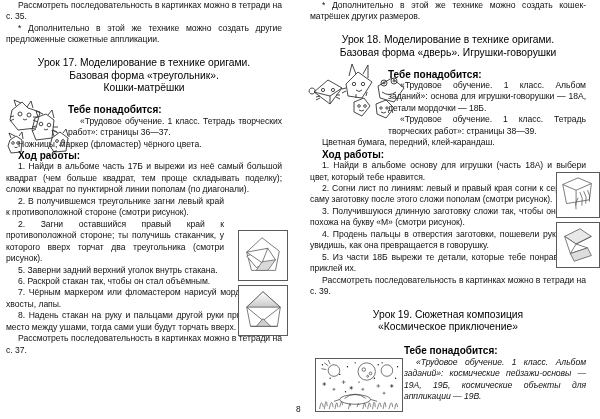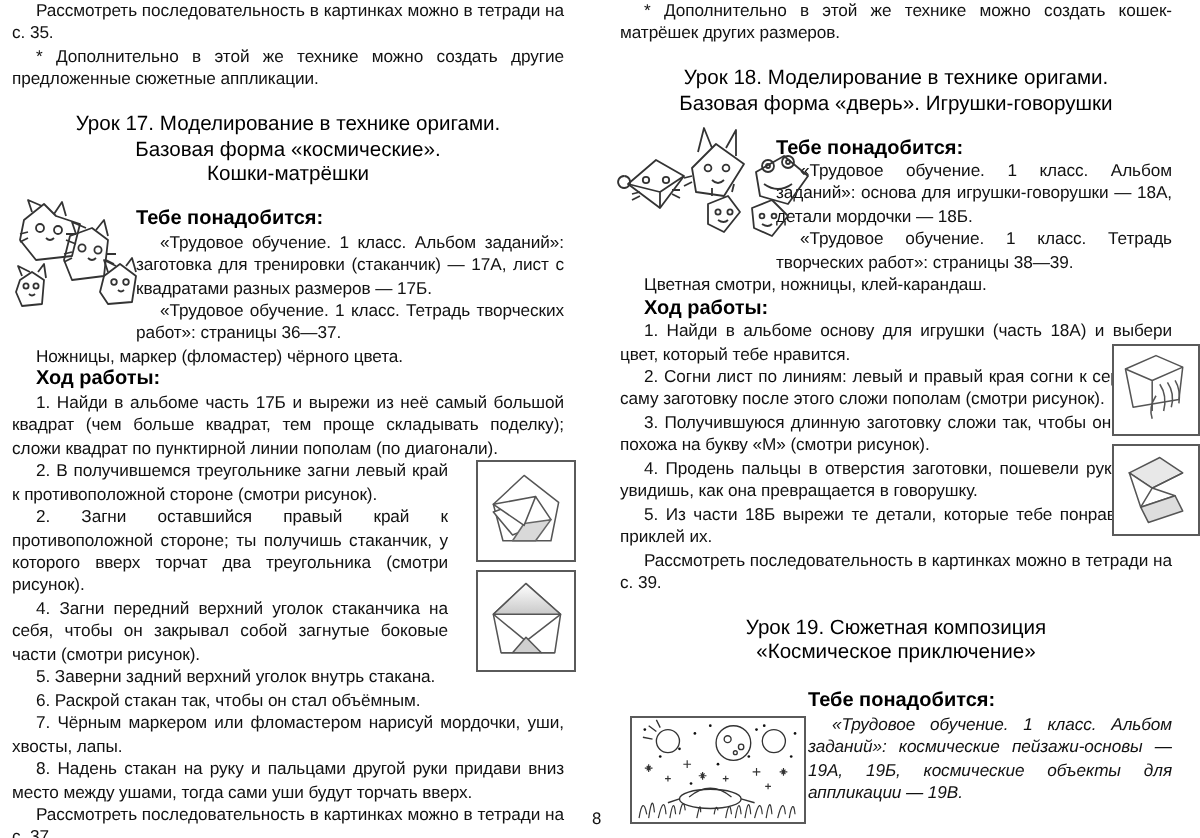--- a/index.html
+++ b/index.html
@@ -101,42 +101,40 @@
 
 <div class="page">
 
   <div class="col col-left">
 
     <p class="para indent">Рассмотреть последовательность в картинках можно в тетради на с. 35.</p>
     <p class="para indent">* Дополнительно в этой же технике можно создать другие предложенные сюжетные аппликации.</p>
 
     <div class="lesson-block">
       <p class="lesson-title">Урок 17. Моделирование в технике оригами.</p>
-      <p class="lesson-title">Базовая форма «космические».</p>
+      <p class="lesson-title">Базовая форма «треугольник».</p>
       <p class="lesson-title">Кошки-матрёшки</p>
     </div>
 
     <div class="spacer-3"></div>
 
     <p class="subhead centered-left">Тебе понадобится:</p>
 
     <div class="needs-body">
-      <p class="para indent">«Трудовое обучение. 1 класс. Альбом заданий»: заготовка для тренировки (стаканчик) — 17А, лист с квадратами разных размеров — 17Б.</p>
       <p class="para indent">«Трудовое обучение. 1 класс. Тетрадь творческих работ»: страницы 36—37.</p>
     </div>
 
     <p class="para indent ragged">Ножницы, маркер (фломастер) чёрного цвета.</p>
 
     <p class="subhead" style="text-indent:12px;">Ход работы:</p>
 
     <div class="steps">
       <p class="para indent">1.  Найди в альбоме часть <span class="bold">17Б</span> и вырежи из неё самый большой квадрат (чем больше квадрат, тем проще складывать поделку); сложи квадрат по пунктирной линии пополам (по диагонали).</p>
       <p class="para indent txt-narrow-l">2.  В получившемся треугольнике загни левый край к противоположной стороне (смотри рисунок).</p>
       <p class="para indent txt-narrow-l">2.  Загни оставшийся правый край к противоположной стороне; ты получишь стаканчик, у которого вверх торчат два треугольника (смотри рисунок).</p>
-      <p class="para indent txt-narrow-l">4.  Загни передний верхний уголок стаканчика на себя, чтобы он закрывал собой загнутые боковые части (смотри рисунок).</p>
       <p class="para indent ragged">5.  Заверни задний верхний уголок внутрь стакана.</p>
       <p class="para indent ragged">6.  Раскрой стакан так, чтобы он стал объёмным.</p>
       <p class="para indent">7.  Чёрным маркером или фломастером нарисуй мордочки, уши, хвосты, лапы.</p>
       <p class="para indent">8.  Надень стакан на руку и пальцами другой руки придави вниз место между ушами, тогда сами уши будут торчать вверх.</p>
     </div>
 
     <p class="para indent">Рассмотреть последовательность в картинках можно в тетради на с. 37.</p>
   </div>
 
   <div class="illus" style="left:2px; top:96px;">
@@ -216,21 +214,21 @@
 
     <div class="spacer-3"></div>
 
     <p class="subhead" style="padding-left:78px;">Тебе понадобится:</p>
 
     <div class="needs-body-r">
       <p class="para indent">«Трудовое обучение. 1 класс. Альбом заданий»: основа для игрушки-говорушки — 18А, детали мордочки — 18Б.</p>
       <p class="para indent">«Трудовое обучение. 1 класс. Тетрадь творческих работ»: страницы 38—39.</p>
     </div>
 
-    <p class="para indent ragged">Цветная смотри, ножницы, клей-карандаш.</p>
+    <p class="para indent ragged">Цветная бумага, передний, клей-карандаш.</p>
 
     <p class="subhead" style="text-indent:12px;">Ход работы:</p>
 
     <div class="steps">
       <p class="para indent">1.  Найди в альбоме основу для игрушки (часть <span class="bold">18А</span>) и выбери цвет, который тебе нравится.</p>
       <p class="para indent txt-narrow-r">2.  Согни лист по линиям: левый и правый края согни к середине; саму заготовку после этого сложи пополам (смотри рисунок).</p>
       <p class="para indent txt-narrow-r">3.  Получившуюся длинную заготовку сложи так, чтобы она стала похожа на букву «М» (смотри рисунок).</p>
       <p class="para indent txt-narrow-r">4.  Продень пальцы в отверстия заготовки, пошевели рукой — и увидишь, как она превращается в говорушку.</p>
       <p class="para indent">5.  Из части <span class="bold">18Б</span> вырежи те детали, которые тебе понравятся, и приклей их.</p>
     </div>

